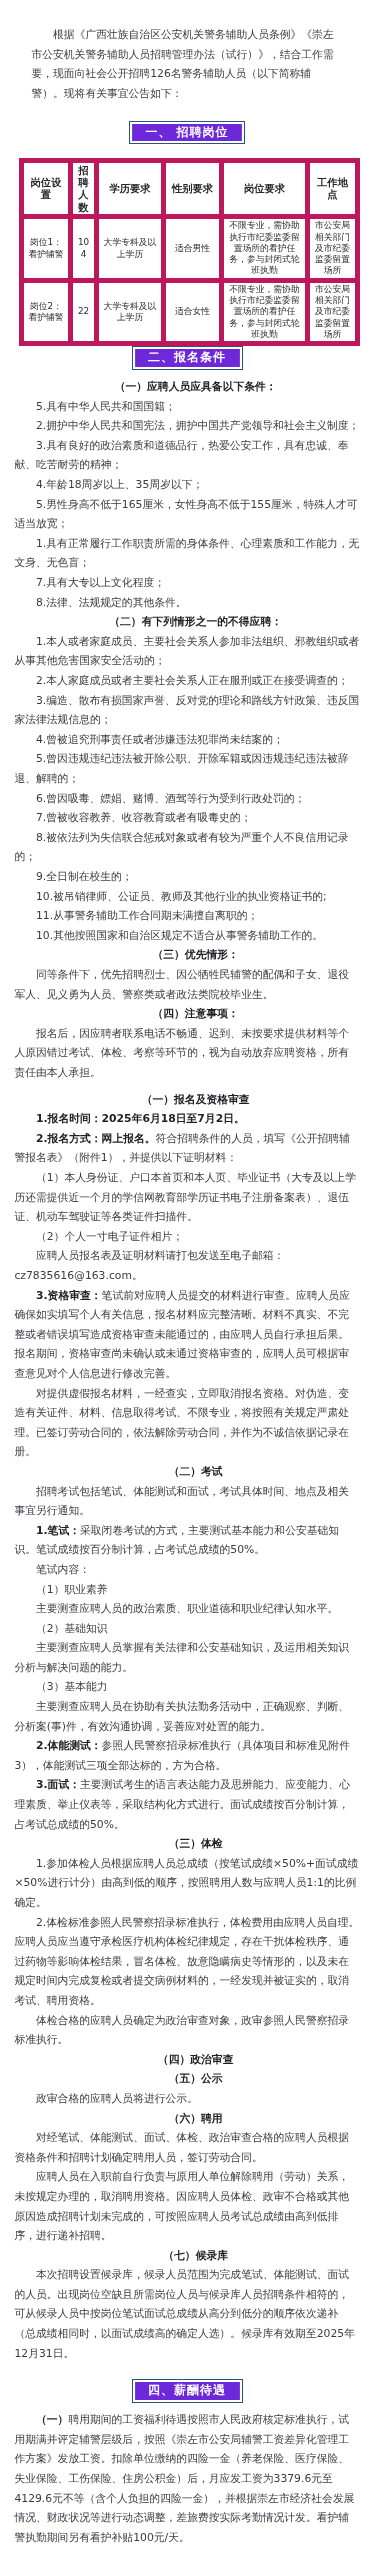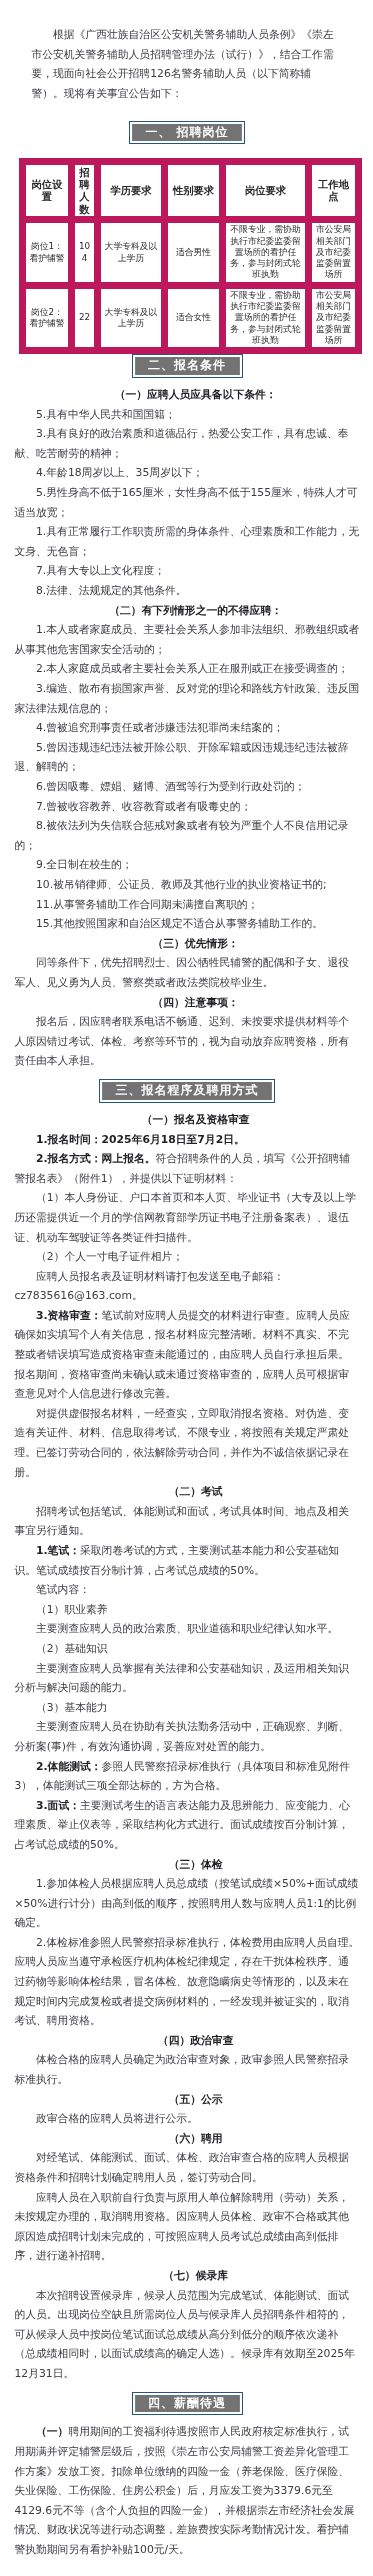--- a/index.html
+++ b/index.html
@@ -9,35 +9,35 @@
     font-family:"DejaVu Sans","Liberation Sans",sans-serif;
     color:#3a3a42;font-size:10.8px;line-height:19.6px;
   }
   .content{padding:8.2px 14.4px 0 14.4px;}
   .blk{margin:0;text-indent:2em;}
   .blk.h{font-weight:bold;color:#1f1f24;text-indent:1.6em;text-align:center;}
   .blk b{font-weight:bold;color:#1f1f24;}
   .intro{margin:17px;text-indent:2em;}
   .sec-wrap{text-align:center;}
   .sec-box{
-    display:inline-block;background:#737373;color:#ffffff;
+    display:inline-block;background:#6d28d9;color:#ffffff;
     border:1px solid #24557f;box-shadow:inset 0 0 0 2.1px #ffffff;
     padding:3.1px 15.5px;font-size:12px;font-weight:bold;letter-spacing:1px;
     line-height:15.5px;
   }
   .sw1{margin-top:14.4px;} .sw2{} .sw3{margin-top:8.2px;}
-  .sw4{margin-top:8px;}
+  .sw4{margin-top:16px;}
   .para1{margin-top:10.3px;}
   .body-blocks{margin-top:7.2px;}
   table.jobs{
     border-collapse:collapse;table-layout:fixed;
     margin:13.4px 0 0 4.6px;width:336px;background:#fff;
   }
   table.jobs td{
-    border:7px solid #be185d;text-align:center;vertical-align:middle;
+    border:5px solid #be185d;text-align:center;vertical-align:middle;
     padding:1px 2.6px;font-size:8.8px;line-height:11.3px;color:#2a2a2e;
     word-break:break-all;
   }
   table.jobs tr.hd td{font-size:10.3px;font-weight:bold;height:28px;line-height:12.4px;}
   table.jobs tr.rw td{height:52px;}
 </style>
 </head>
 <body>
 
 <div id="page">
@@ -93,48 +93,46 @@
     </table>
 
     <div class="sec-wrap sw2">
       <span class="sec-box">二、报名条件</span>
     </div>
 
     <div class="body-blocks">
 
     <p class="blk h"><b>（一）应聘人员应具备以下条件：</b><span></span></p>
         <p class="blk p"><b></b><span>5.具有中华人民共和国国籍；</span></p>
+        <p class="blk p"><b></b><span>2.拥护中华人民共和国宪法，拥护中国共产党领导和社会主义制度；</span></p>
         <p class="blk p"><b></b><span>3.具有良好的政治素质和道德品行，热爱公安工作，具有忠诚、奉献、吃苦耐劳的精神；</span></p>
         <p class="blk p"><b></b><span>4.年龄18周岁以上、35周岁以下；</span></p>
         <p class="blk p"><b></b><span>5.男性身高不低于165厘米，女性身高不低于155厘米，特殊人才可适当放宽；</span></p>
         <p class="blk p"><b></b><span>1.具有正常履行工作职责所需的身体条件、心理素质和工作能力，无文身、无色盲；</span></p>
         <p class="blk p"><b></b><span>7.具有大专以上文化程度；</span></p>
         <p class="blk p"><b></b><span>8.法律、法规规定的其他条件。</span></p>
         <p class="blk h"><b>（二）有下列情形之一的不得应聘：</b><span></span></p>
         <p class="blk p"><b></b><span>1.本人或者家庭成员、主要社会关系人参加非法组织、邪教组织或者从事其他危害国家安全活动的；</span></p>
         <p class="blk p"><b></b><span>2.本人家庭成员或者主要社会关系人正在服刑或正在接受调查的；</span></p>
         <p class="blk p"><b></b><span>3.编造、散布有损国家声誉、反对党的理论和路线方针政策、违反国家法律法规信息的；</span></p>
         <p class="blk p"><b></b><span>4.曾被追究刑事责任或者涉嫌违法犯罪尚未结案的；</span></p>
         <p class="blk p"><b></b><span>5.曾因违规违纪违法被开除公职、开除军籍或因违规违纪违法被辞退、解聘的；</span></p>
         <p class="blk p"><b></b><span>6.曾因吸毒、嫖娼、赌博、酒驾等行为受到行政处罚的；</span></p>
         <p class="blk p"><b></b><span>7.曾被收容教养、收容教育或者有吸毒史的；</span></p>
         <p class="blk p"><b></b><span>8.被依法列为失信联合惩戒对象或者有较为严重个人不良信用记录的；</span></p>
         <p class="blk p"><b></b><span>9.全日制在校生的；</span></p>
         <p class="blk p"><b></b><span>10.被吊销律师、公证员、教师及其他行业的执业资格证书的;</span></p>
         <p class="blk p"><b></b><span>11.从事警务辅助工作合同期未满擅自离职的；</span></p>
-        <p class="blk p"><b></b><span>15.其他按照国家和自治区规定不适合从事警务辅助工作的。</span></p>
+        <p class="blk p"><b></b><span>10.其他按照国家和自治区规定不适合从事警务辅助工作的。</span></p>
         <p class="blk h"><b>（三）优先情形：</b><span></span></p>
         <p class="blk p"><b></b><span>同等条件下，优先招聘烈士、因公牺牲民辅警的配偶和子女、退役军人、见义勇为人员、警察类或者政法类院校毕业生。</span></p>
         <p class="blk h"><b>（四）注意事项：</b><span></span></p>
         <p class="blk p"><b></b><span>报名后，因应聘者联系电话不畅通、迟到、未按要求提供材料等个人原因错过考试、体检、考察等环节的，视为自动放弃应聘资格，所有责任由本人承担。</span></p>
       </div>
 
-    <div class="sec-wrap sw3">
-      <span class="sec-box">三、报名程序及聘用方式</span>
-    </div>
 
     <div class="body-blocks">
 
     <p class="blk h"><b>（一）报名及资格审查</b><span></span></p>
         <p class="blk p"><b>1.报名时间：2025年6月18日至7月2日。</b><span></span></p>
         <p class="blk p"><b>2.报名方式：网上报名。</b><span>符合招聘条件的人员，填写《公开招聘辅警报名表》（附件1），并提供以下证明材料：</span></p>
         <p class="blk p"><b></b><span>（1）本人身份证、户口本首页和本人页、毕业证书（大专及以上学历还需提供近一个月的学信网教育部学历证书电子注册备案表）、退伍证、机动车驾驶证等各类证件扫描件。</span></p>
         <p class="blk p"><b></b><span>（2）个人一寸电子证件相片；</span></p>
         <p class="blk p"><b></b><span>应聘人员报名表及证明材料请打包发送至电子邮箱：cz7835616@163.com。</span></p>
         <p class="blk p"><b>3.资格审查：</b><span>笔试前对应聘人员提交的材料进行审查。应聘人员应确保如实填写个人有关信息，报名材料应完整清晰。材料不真实、不完整或者错误填写造成资格审查未能通过的，由应聘人员自行承担后果。报名期间，资格审查尚未确认或未通过资格审查的，应聘人员可根据审查意见对个人信息进行修改完善。</span></p>
@@ -147,22 +145,22 @@
         <p class="blk p"><b></b><span>主要测查应聘人员的政治素质、职业道德和职业纪律认知水平。</span></p>
         <p class="blk p"><b></b><span>（2）基础知识</span></p>
         <p class="blk p"><b></b><span>主要测查应聘人员掌握有关法律和公安基础知识，及运用相关知识分析与解决问题的能力。</span></p>
         <p class="blk p"><b></b><span>（3）基本能力</span></p>
         <p class="blk p"><b></b><span>主要测查应聘人员在协助有关执法勤务活动中，正确观察、判断、分析案(事)件，有效沟通协调，妥善应对处置的能力。</span></p>
         <p class="blk p"><b>2.体能测试：</b><span>参照人民警察招录标准执行（具体项目和标准见附件3），体能测试三项全部达标的，方为合格。</span></p>
         <p class="blk p"><b>3.面试：</b><span>主要测试考生的语言表达能力及思辨能力、应变能力、心理素质、举止仪表等，采取结构化方式进行。面试成绩按百分制计算，占考试总成绩的50%。</span></p>
         <p class="blk h"><b>（三）体检</b><span></span></p>
         <p class="blk p"><b></b><span>1.参加体检人员根据应聘人员总成绩（按笔试成绩×50%+面试成绩×50%进行计分）由高到低的顺序，按照聘用人数与应聘人员1:1的比例确定。</span></p>
         <p class="blk p"><b></b><span>2.体检标准参照人民警察招录标准执行，体检费用由应聘人员自理。应聘人员应当遵守承检医疗机构体检纪律规定，存在干扰体检秩序、通过药物等影响体检结果，冒名体检、故意隐瞒病史等情形的，以及未在规定时间内完成复检或者提交病例材料的，一经发现并被证实的，取消考试、聘用资格。</span></p>
+        <p class="blk p"><b></b><span>体检合格的应聘人员确定为政治审查对象，政审参照人民警察招录标准执行。</span></p>
         <p class="blk h"><b>（四）政治审查</b><span></span></p>
-        <p class="blk p"><b></b><span>体检合格的应聘人员确定为政治审查对象，政审参照人民警察招录标准执行。</span></p>
         <p class="blk h"><b>（五）公示</b><span></span></p>
         <p class="blk p"><b></b><span>政审合格的应聘人员将进行公示。</span></p>
         <p class="blk h"><b>（六）聘用</b><span></span></p>
         <p class="blk p"><b></b><span>对经笔试、体能测试、面试、体检、政治审查合格的应聘人员根据资格条件和招聘计划确定聘用人员，签订劳动合同。</span></p>
         <p class="blk p"><b></b><span>应聘人员在入职前自行负责与原用人单位解除聘用（劳动）关系，未按规定办理的，取消聘用资格。因应聘人员体检、政审不合格或其他原因造成招聘计划未完成的，可按照应聘人员考试总成绩由高到低排序，进行递补招聘。</span></p>
         <p class="blk h"><b>（七）候录库</b><span></span></p>
         <p class="blk p"><b></b><span>本次招聘设置候录库，候录人员范围为完成笔试、体能测试、面试的人员。出现岗位空缺且所需岗位人员与候录库人员招聘条件相符的，可从候录人员中按岗位笔试面试总成绩从高分到低分的顺序依次递补（总成绩相同时，以面试成绩高的确定人选）。候录库有效期至2025年12月31日。</span></p>
       </div>
 
     <div class="sec-wrap sw4">

